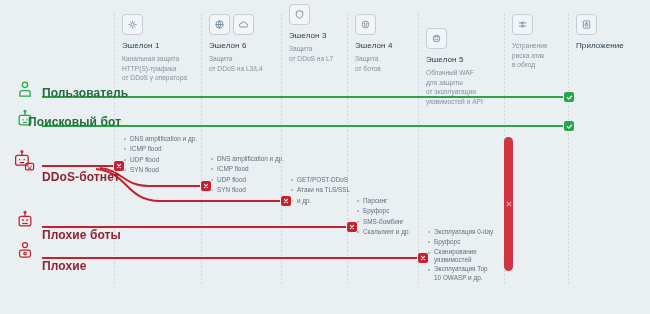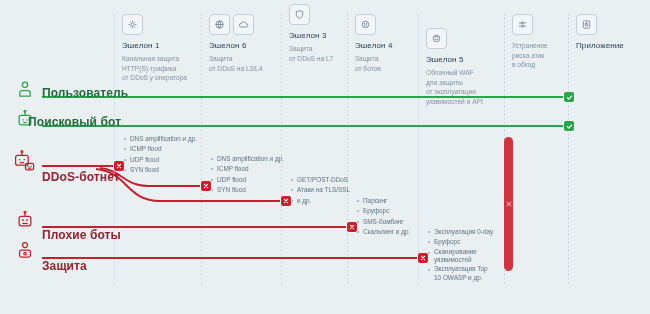--- a/index.html
+++ b/index.html
@@ -321,21 +321,21 @@
     </div>
     <div class="row-label red" style="left:42px; top:216px;">Плохие боты</div>
 
     <div class="row-icon" style="left:14px; top:239px;">
       <svg width="20" height="20" viewBox="0 0 24 24" fill="none" stroke="#c0222e" stroke-width="1.5">
         <circle cx="12" cy="6" r="3"></circle>
         <rect x="5.5" y="12" width="13" height="8.6" rx="2.2"></rect>
         <circle cx="12" cy="16.3" r="1.5"></circle>
       </svg>
     </div>
-    <div class="row-label red" style="left:42px; top:247px;">Защита</div>
+    <div class="row-label red" style="left:42px; top:247px;">Плохие</div>
   </div>
 
   <div class="layer">
 
     <div class="blist" style="left:124px; top:134px;">
       <ul>
         <li>DNS amplification и др.</li>
         <li>ICMP flood</li>
         <li>UDP flood</li>
         <li>SYN flood</li>

